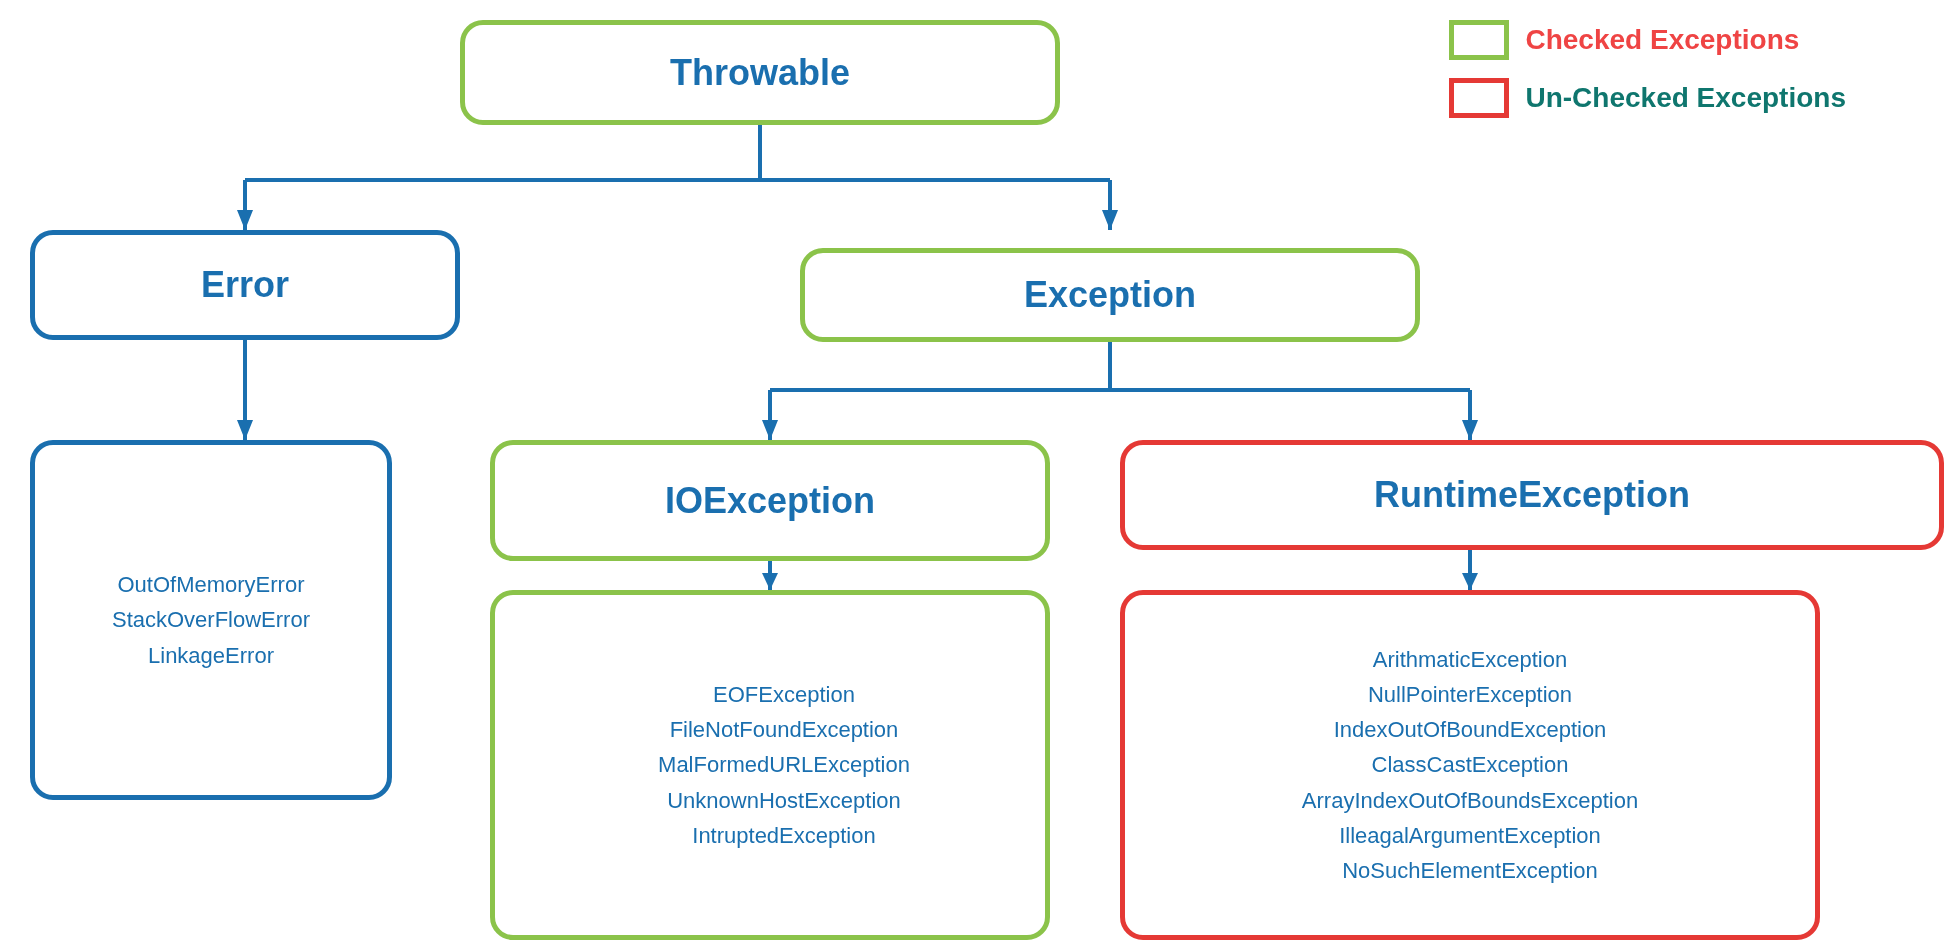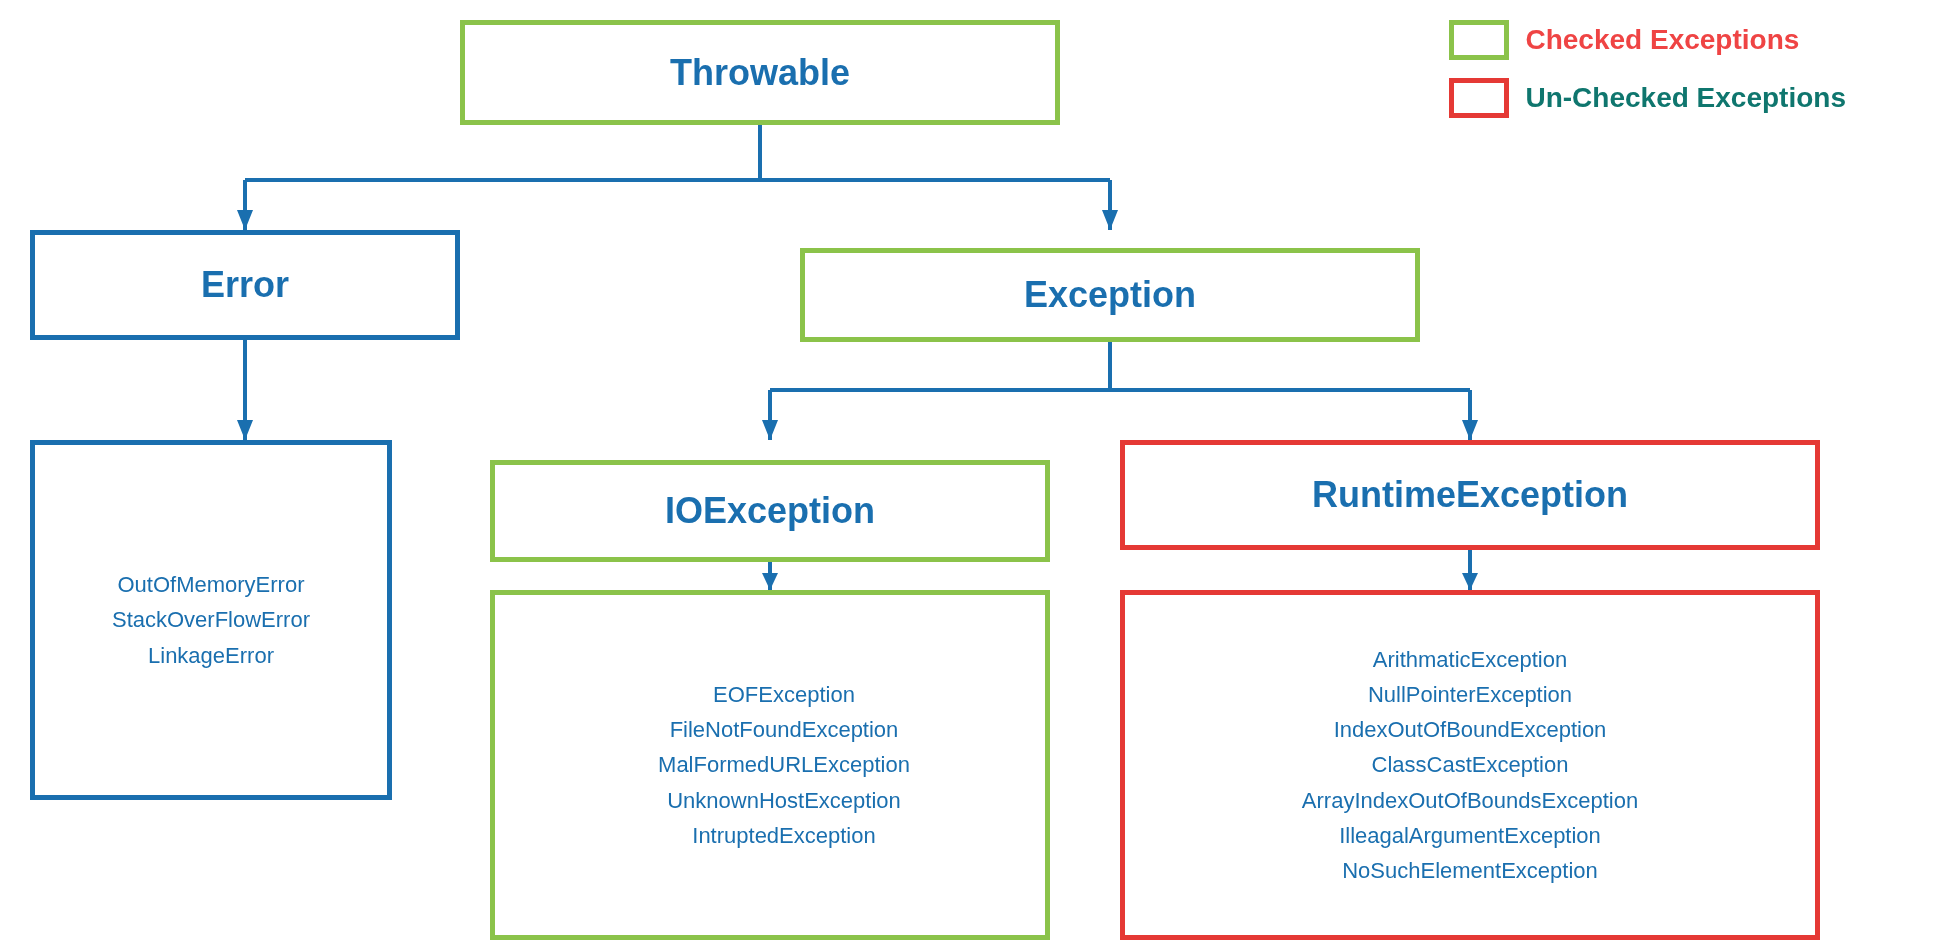--- a/index.html
+++ b/index.html
@@ -50,20 +50,21 @@
     .legend-label.checked { color: #ef4444; }
     .legend-label.unchecked { color: #0f766e; }
 
     
     .node {
       position: absolute;
       display: flex;
       align-items: center;
       justify-content: center;
       background: white;
+      border-radius: 23px;
     }
     .node-label {
       font-size: 36px;
       font-weight: bold;
       color: #1a6faf;
       text-align: center;
     }
     .node-label-small {
       font-size: 22px;
       color: #1a6faf;
@@ -129,25 +130,25 @@
   </div>
 
   <div class="node border-green" style="left:800px; top:248px; width:620px; height:94px;">
     <span class="node-label">Exception</span>
   </div>
 
   <div class="node border-blue" style="left:30px; top:440px; width:362px; height:360px; flex-direction:column; justify-content:center;">
     <span class="node-label-small">OutOfMemoryError<br>StackOverFlowError<br>LinkageError</span>
   </div>
 
-  <div class="node border-green" style="left:490px; top:460px; width:560px; height:102px;">
+  <div class="node border-green" style="left:490px; top:440px; width:560px; height:121px;">
     <span class="node-label">IOException</span>
   </div>
 
-  <div class="node border-red" style="left:1120px; top:440px; width:700px; height:110px;align-items:center;">
+  <div class="node border-red" style="left:1120px; top:440px; width:824px; height:110px;align-items:center;">
     <span class="node-label">RuntimeException</span>
   </div>
 
   <div class="node border-green" style="left:490px; top:590px; width:560px; height:350px; flex-direction:column; justify-content:center;padding-left:28px;">
     <span class="node-label-small">EOFException<br>FileNotFoundException<br>MalFormedURLException<br>UnknownHostException<br>IntruptedException</span>
   </div>
 
   <div class="node border-red" style="left:1120px; top:590px; width:700px; height:350px; flex-direction:column; justify-content:center;">
     <span class="node-label-small">ArithmaticException<br>NullPointerException<br>IndexOutOfBoundException<br>ClassCastException<br>ArrayIndexOutOfBoundsException<br>IlleagalArgumentException<br>NoSuchElementException</span>
   </div>

